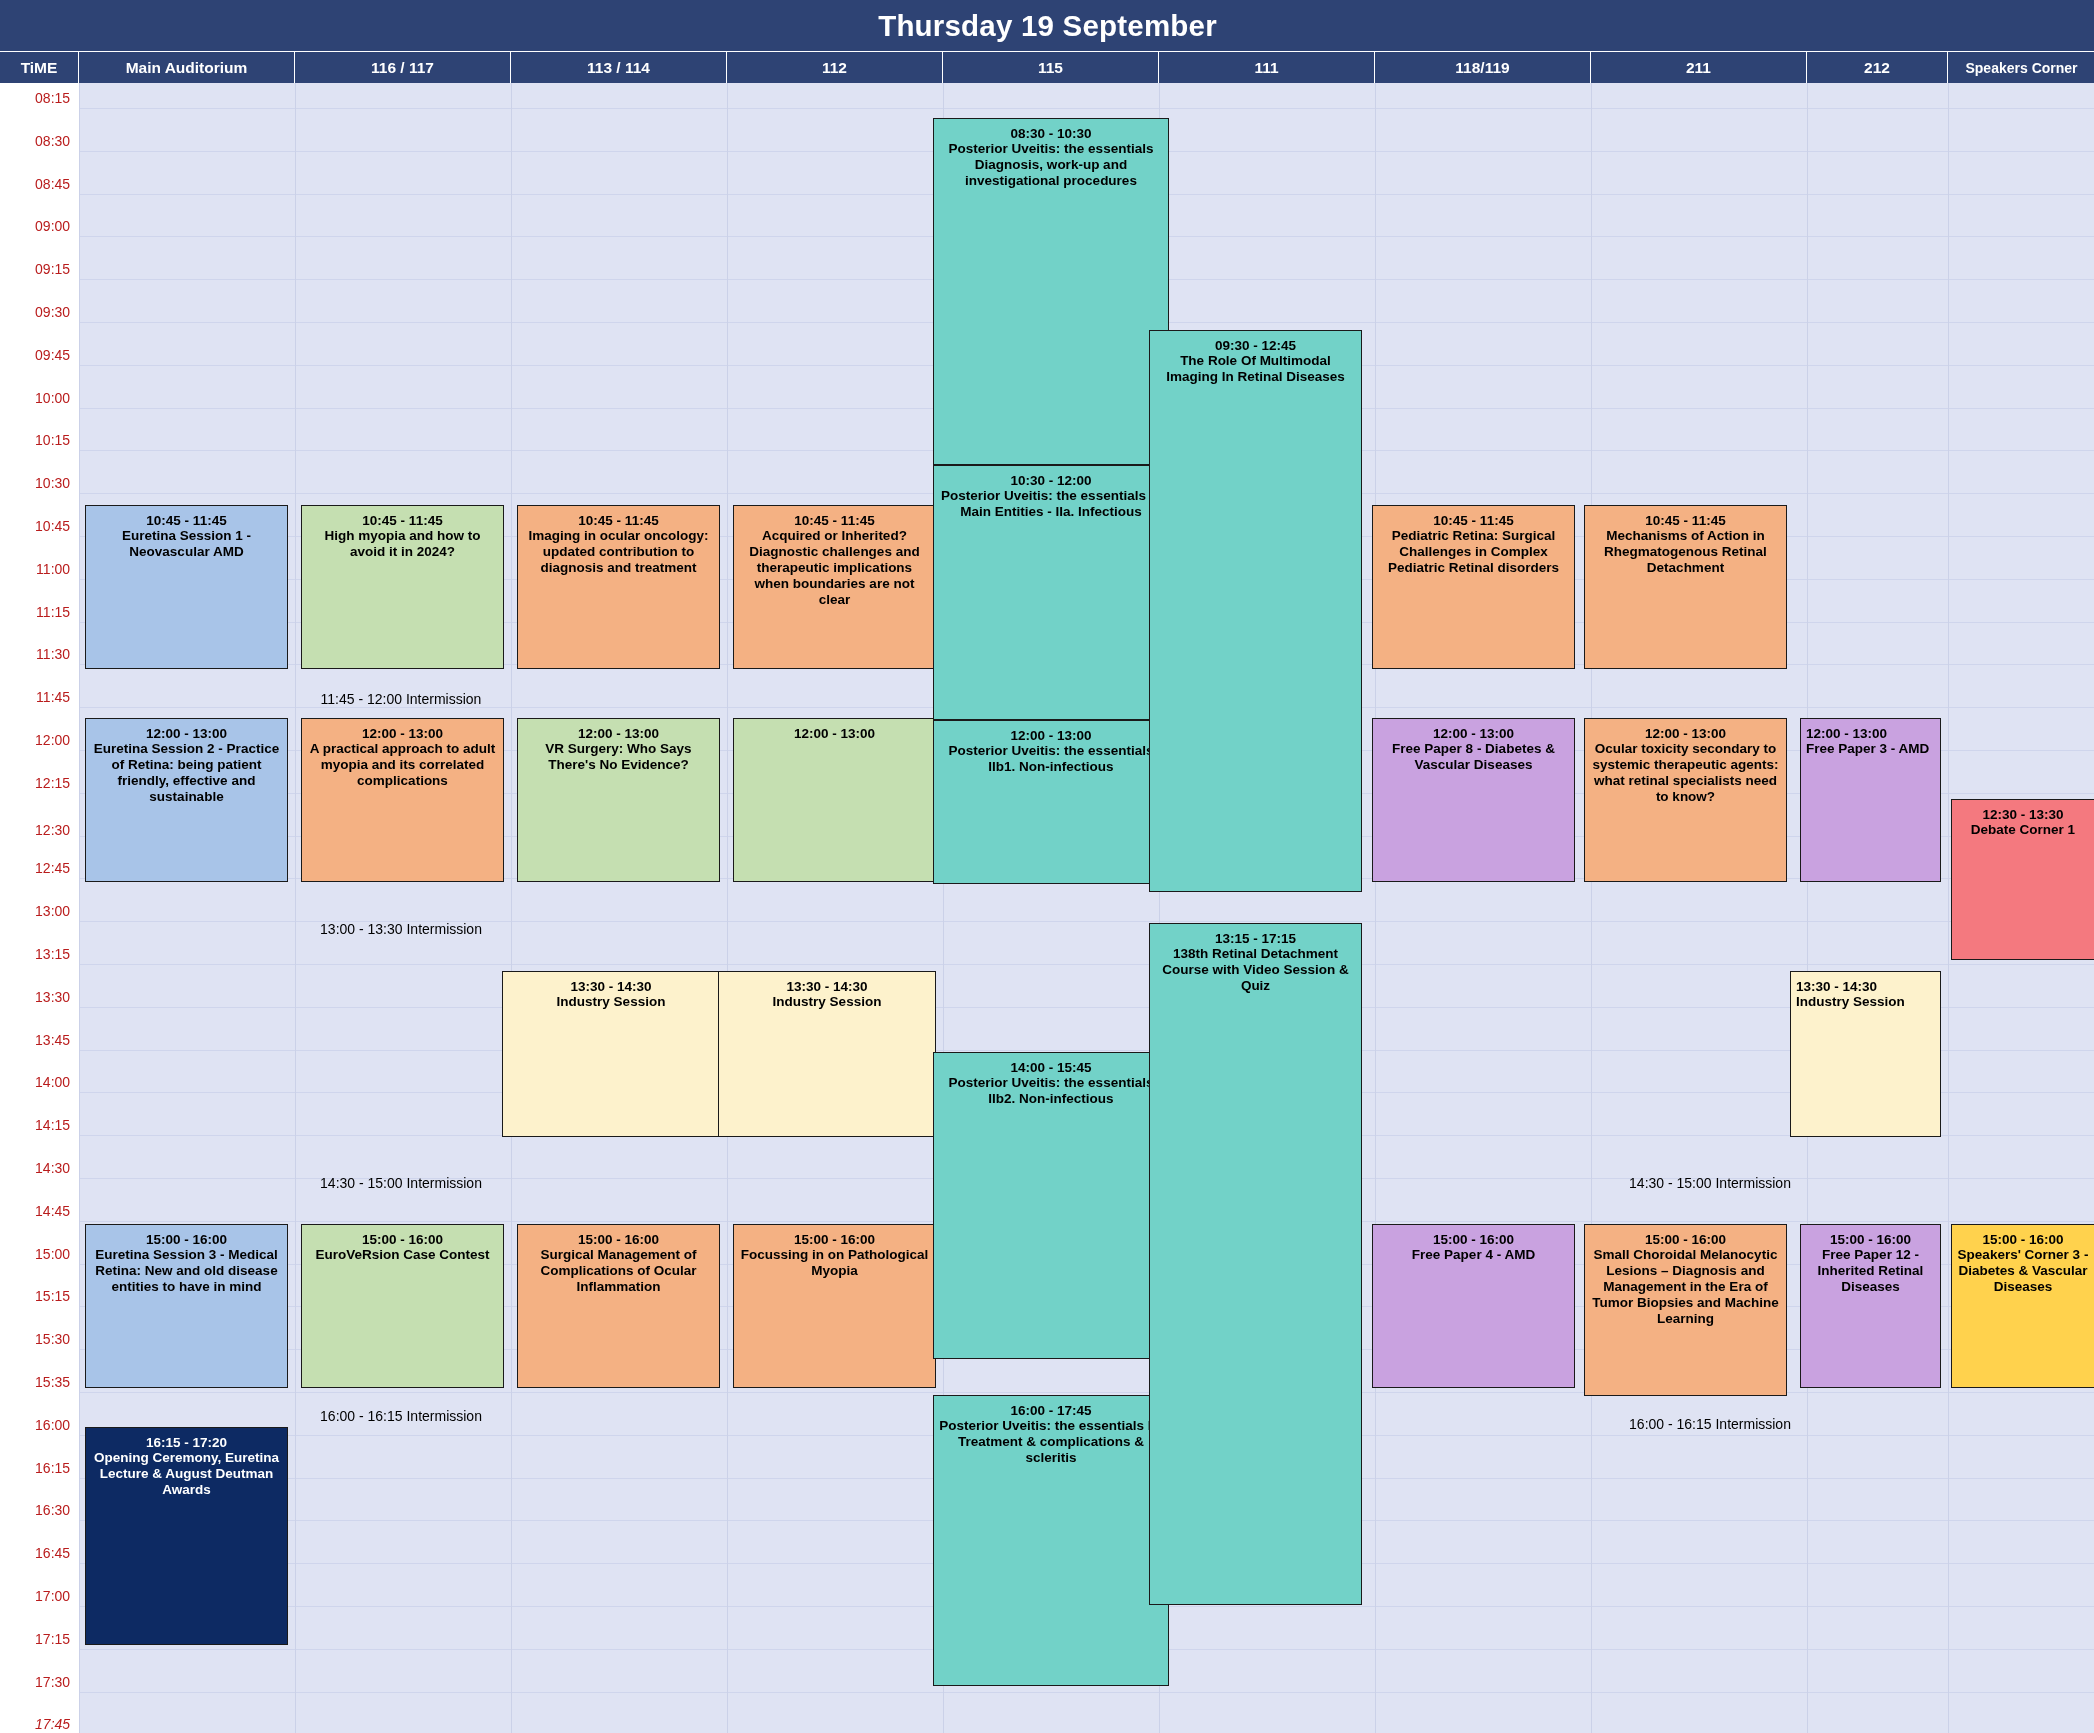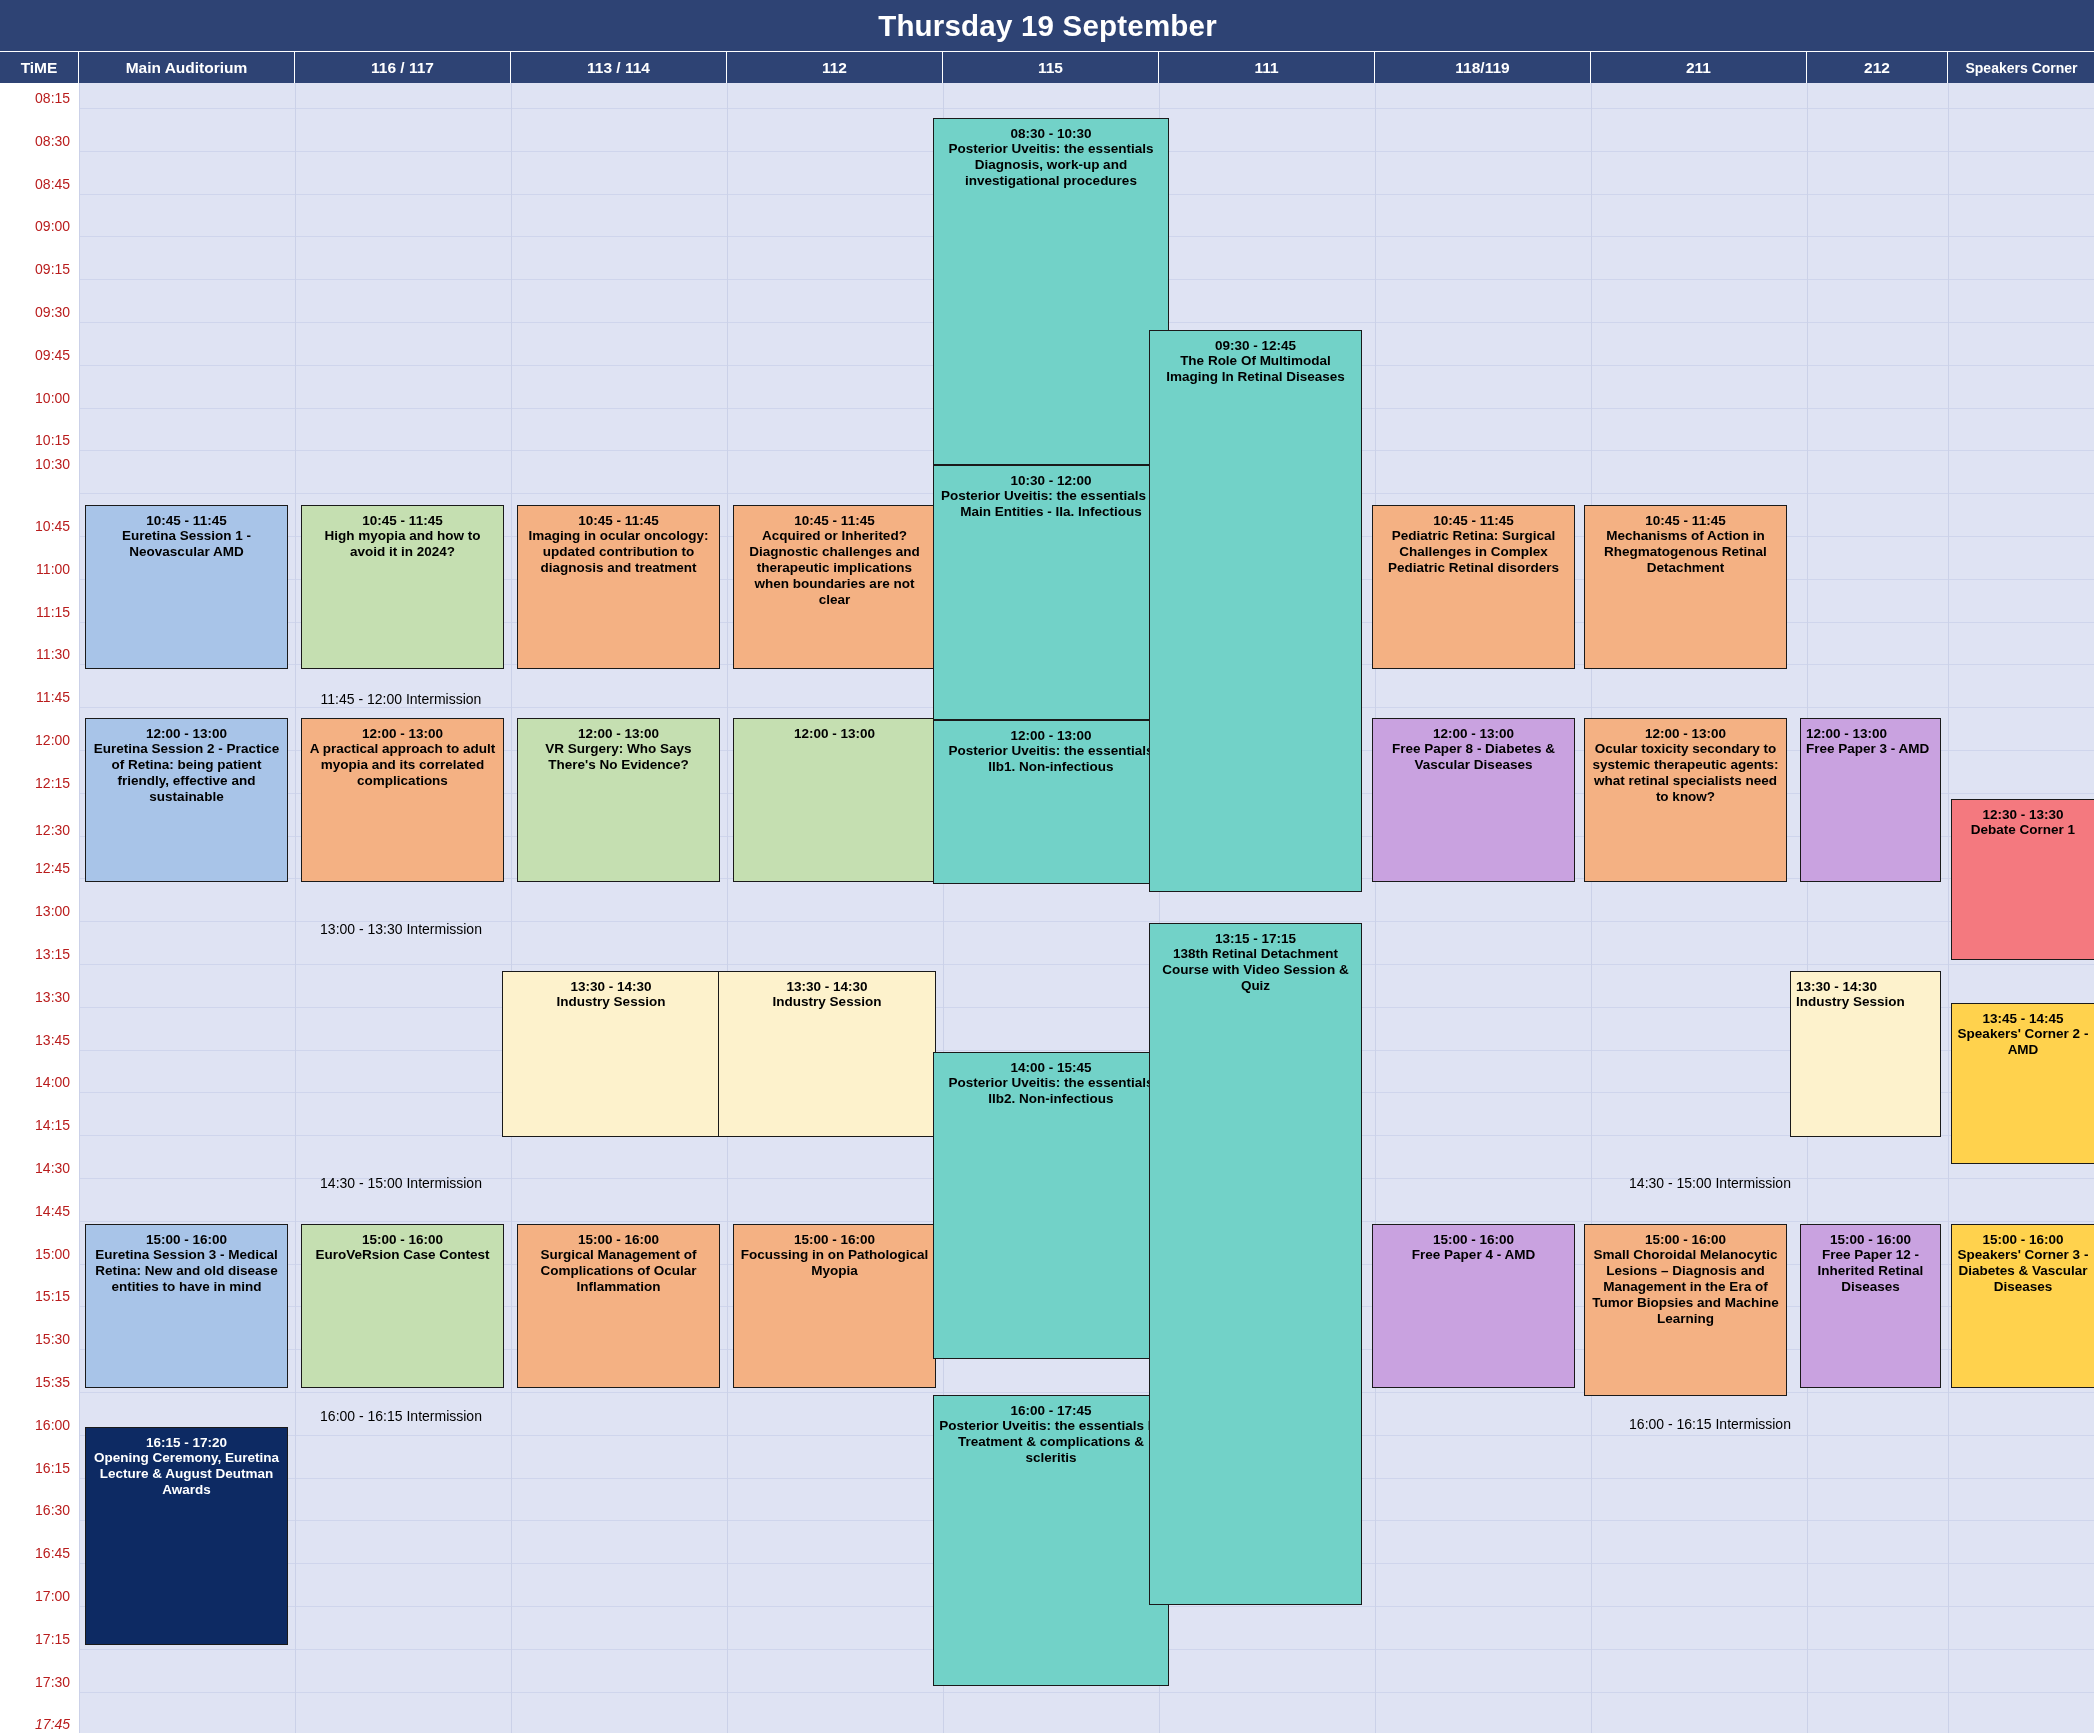--- a/index.html
+++ b/index.html
@@ -137,21 +137,21 @@
   <div id="time-labels">
       <div class="time-label" style="top: 90px;">08:15</div>
       <div class="time-label" style="top: 133px;">08:30</div>
       <div class="time-label" style="top: 176px;">08:45</div>
       <div class="time-label" style="top: 218px;">09:00</div>
       <div class="time-label" style="top: 261px;">09:15</div>
       <div class="time-label" style="top: 304px;">09:30</div>
       <div class="time-label" style="top: 347px;">09:45</div>
       <div class="time-label" style="top: 390px;">10:00</div>
       <div class="time-label" style="top: 432px;">10:15</div>
-      <div class="time-label" style="top: 456px;">10:30</div>
+      <div class="time-label" style="top: 475px;">10:30</div>
       <div class="time-label" style="top: 518px;">10:45</div>
       <div class="time-label" style="top: 561px;">11:00</div>
       <div class="time-label" style="top: 604px;">11:15</div>
       <div class="time-label" style="top: 646px;">11:30</div>
       <div class="time-label" style="top: 689px;">11:45</div>
       <div class="time-label" style="top: 732px;">12:00</div>
       <div class="time-label" style="top: 775px;">12:15</div>
       <div class="time-label" style="top: 822px;">12:30</div>
       <div class="time-label" style="top: 860px;">12:45</div>
       <div class="time-label" style="top: 903px;">13:00</div>
@@ -355,24 +355,20 @@
   </div>
   <div class="sess c-purple" style="left:1800px;top:1224px;width:141px;height:164px;">
     <span class="t">15:00 - 16:00</span>
     <span class="n">Free Paper 12 - Inherited Retinal Diseases</span>
   </div>
 
   <div class="sess c-red" style="left:1951px;top:799px;width:144px;height:161px;">
     <span class="t">12:30 - 13:30</span>
     <span class="n">Debate Corner 1</span>
   </div>
-  <div class="sess c-yellow" style="left:1951px;top:1003px;width:144px;height:161px;">
-    <span class="t">13:45 - 14:45</span>
-    <span class="n">Speakers' Corner 2 - AMD</span>
-  </div>
   <div class="sess c-yellow" style="left:1951px;top:1224px;width:144px;height:164px;">
     <span class="t">15:00 - 16:00</span>
     <span class="n">Speakers' Corner 3 - Diabetes &amp; Vascular Diseases</span>
   </div>
 
   <div class="intermission" style="left:188px;top:691px;width:426px;">11:45 - 12:00 Intermission</div>
   <div class="intermission" style="left:188px;top:921px;width:426px;">13:00 - 13:30 Intermission</div>
   <div class="intermission" style="left:188px;top:1175px;width:426px;">14:30 - 15:00 Intermission</div>
   <div class="intermission" style="left:188px;top:1408px;width:426px;">16:00 - 16:15 Intermission</div>
   <div class="intermission" style="left:1440px;top:1175px;width:540px;">14:30 - 15:00 Intermission</div>

